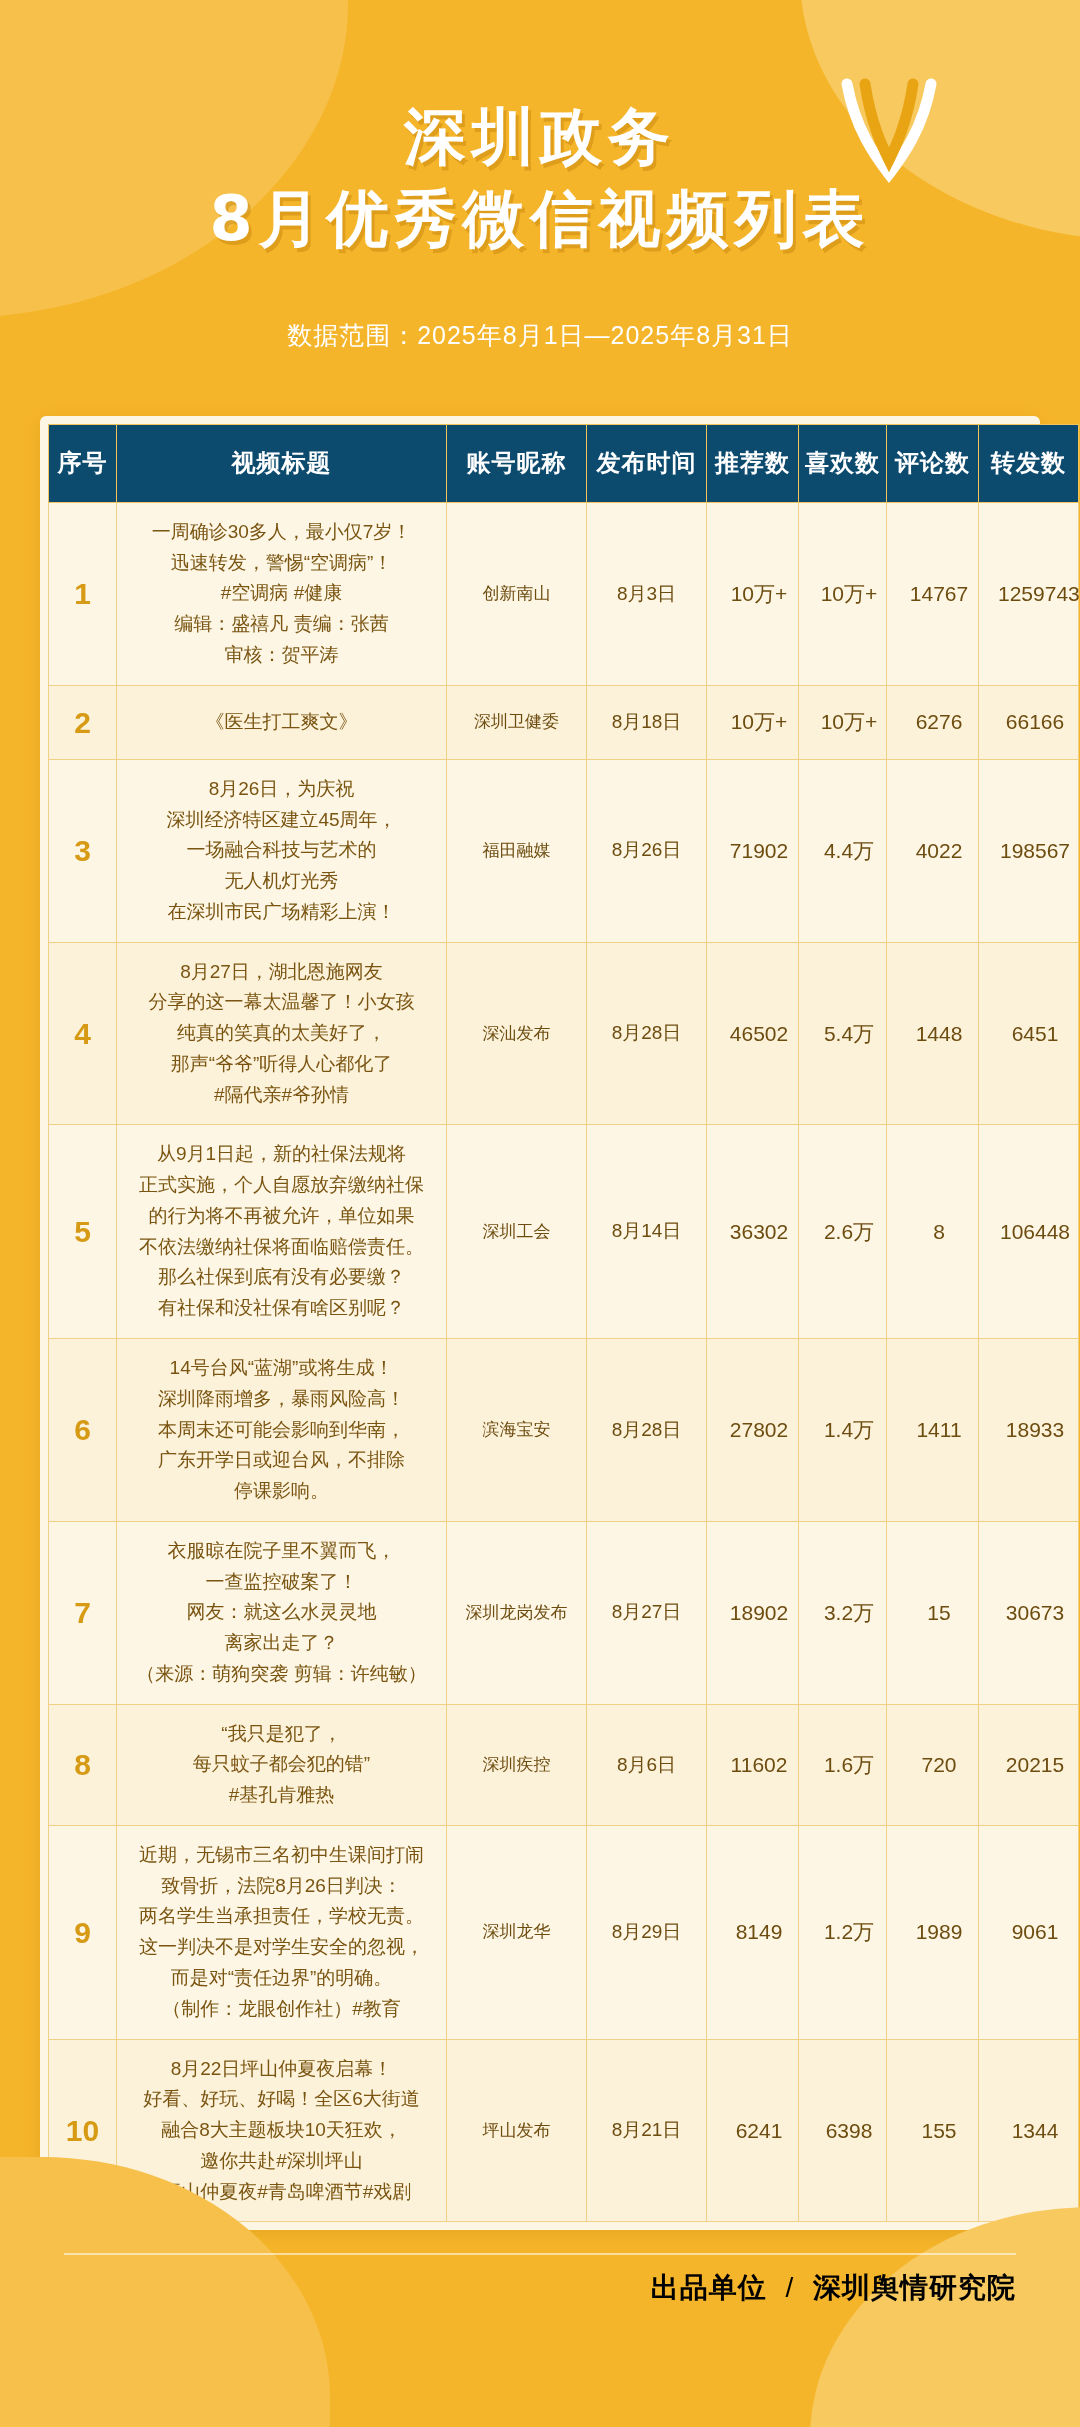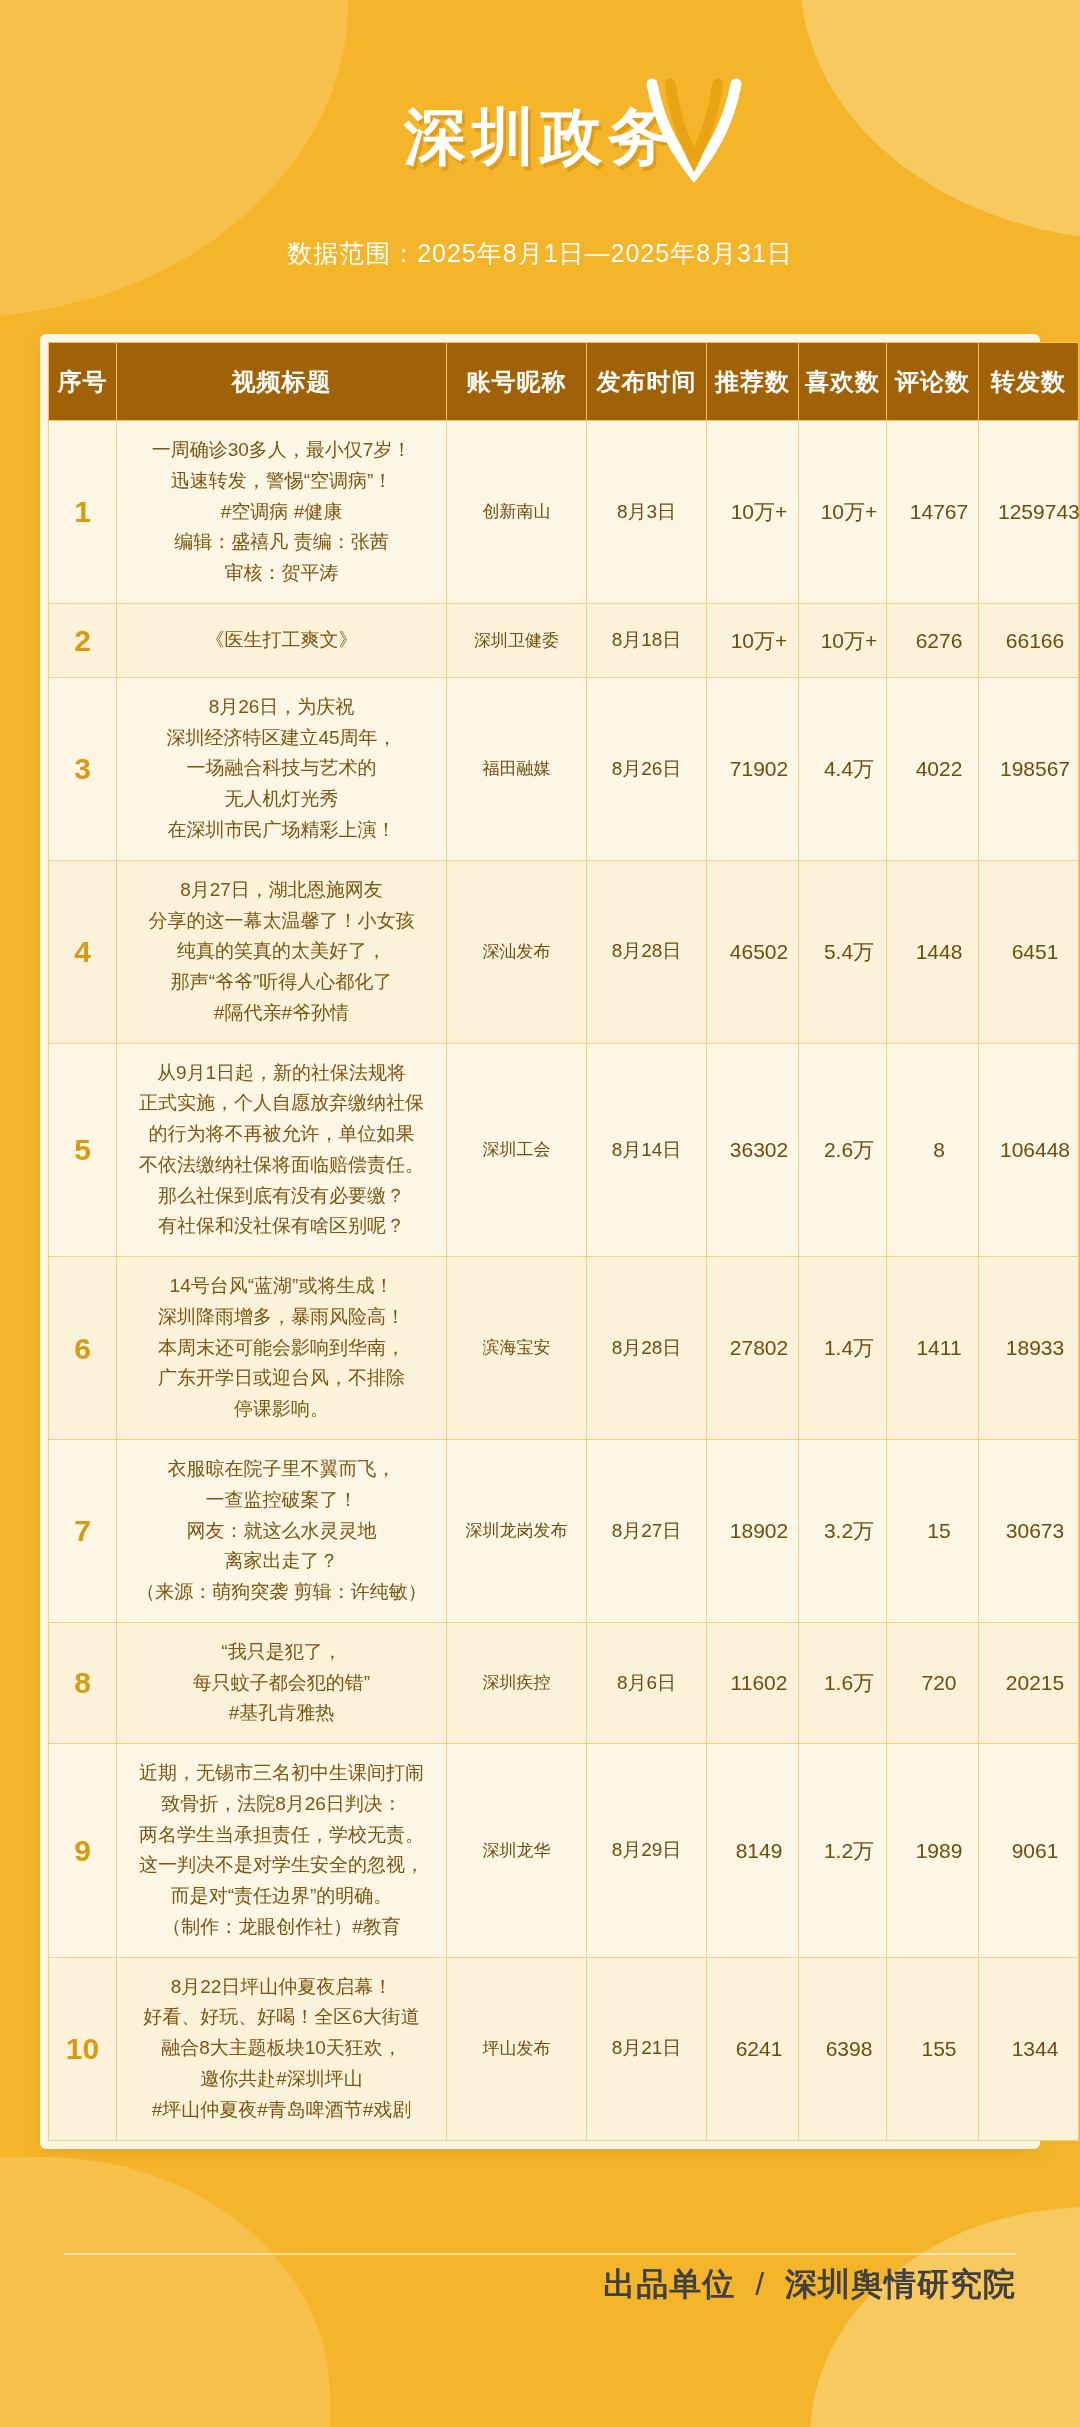--- a/index.html
+++ b/index.html
@@ -95,21 +95,21 @@
     border-radius: 6px;
     box-shadow: 0 4px 18px rgba(170,110,5,0.18);
     padding: 8px;
   }
   table {
     width: 100%;
     border-collapse: collapse;
     table-layout: fixed;
   }
   thead th {
-    background: #a16207;
+    background: #0c4a6e;
     color: #ffffff;
     font-size: 24px;
     font-weight: bold;
     height: 78px;
     border: 1px solid #f3c45c;
     letter-spacing: 1px;
   }
   tbody td {
     border: 1px solid #f0cf86;
     text-align: center;
@@ -142,22 +142,22 @@
   col.c-rec    { width: 92px; }
   col.c-like   { width: 88px; }
   col.c-cmt    { width: 92px; }
   col.c-share  { width: 100px; }
 
   
   .footer {
     position: absolute;
     bottom: 120px;
     right: 64px;
-    color: #404040;
-    font-size: 32px;
+    color: #000000;
+    font-size: 28px;
     letter-spacing: 1px;
     font-weight: bold;
   }
   .footer .sep { margin: 0 10px; font-weight: normal; }
   .footer-rule {
     position: absolute;
     bottom: 172px;
     left: 64px;
     right: 64px;
     height: 2px;
@@ -170,20 +170,21 @@
 <div class="page">
 
   <div class="deco deco-tl"></div>
   <div class="deco deco-tr"></div>
   <div class="deco deco-bl"></div>
   <div class="deco deco-br"></div>
 
   <div class="header">
     <div class="title-wrap">
       <div class="title-line">深圳政务</div>
+      <div class="title-line">8月优秀微信视频列表</div>
       <svg class="logo-mark" viewBox="0 0 120 120">
         <path d="M18 14 C 26 58, 46 86, 60 104 C 74 86, 94 58, 102 14" fill="none" stroke="#ffffff" stroke-width="11" stroke-linecap="round"></path>
         <path d="M36 14 C 42 54, 54 78, 60 90 C 66 78, 78 54, 84 14" fill="none" stroke="#e8a413" stroke-width="11" stroke-linecap="round"></path>
       </svg>
     </div>
     <div class="meta">
       <div>数据范围：2025年8月1日—2025年8月31日</div>
     </div>
   </div>
 

